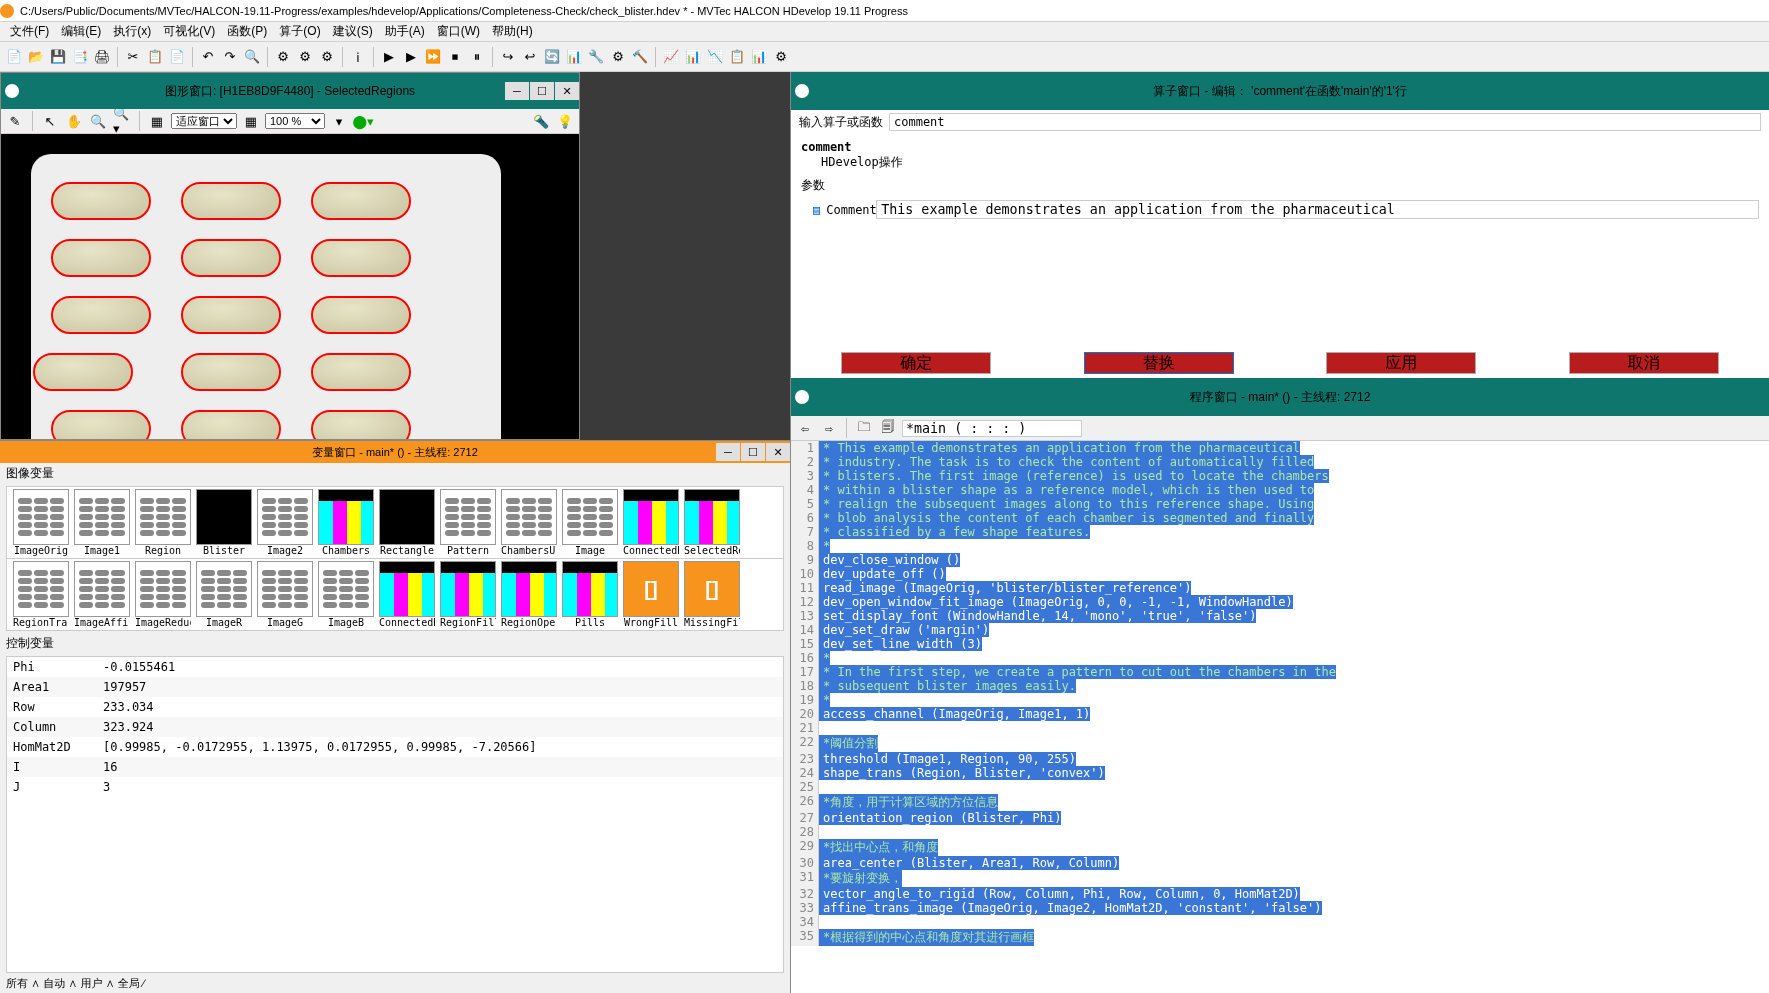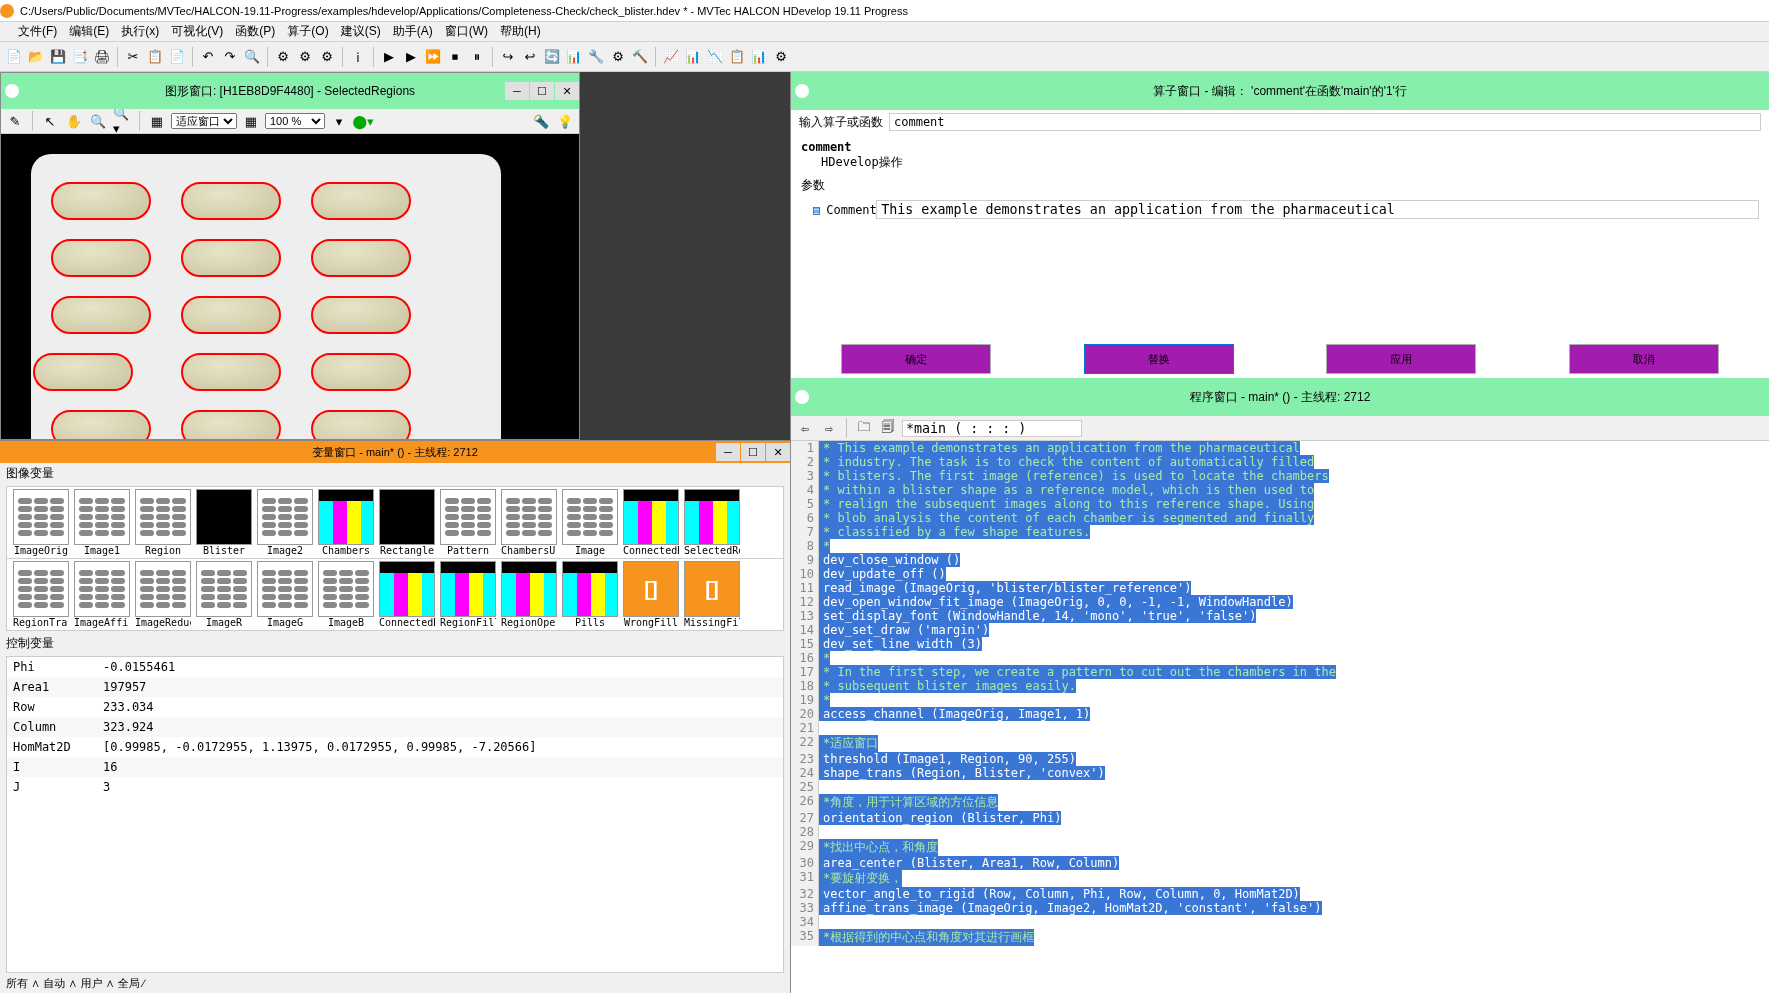--- a/index.html
+++ b/index.html
@@ -1,27 +1,27 @@
 <!DOCTYPE html>
 <html><head>
 <meta charset="utf-8">
 <style>
 * { margin:0; padding:0; box-sizing:border-box; }
 body { font-family:"Microsoft YaHei","Segoe UI",sans-serif; font-size:11px; background:#f0f0f0; width:1769px; height:993px; overflow:hidden; }
 .titlebar { height:22px; background:#fff; display:flex; align-items:center; padding:0 0; border-bottom:1px solid #d0d0d0; }
 .titlebar .app-icon { width:14px; height:14px; border-radius:50%; background:#f7941e; margin-right:6px; }
-.menubar { height:20px; background:#f0f0f0; display:flex; align-items:center; padding:0 12px; border-bottom:1px solid #d0d0d0; font-size:12px; }
+.menubar { height:20px; background:#f0f0f0; display:flex; align-items:center; padding:0 4px; border-bottom:1px solid #d0d0d0; font-size:12px; }
 .menubar span { margin:0 6px; cursor:default; }
 .toolbar { height:30px; background:#f0f0f0; display:flex; align-items:center; padding:0 4px; border-bottom:1px solid #d0d0d0; gap:2px; }
 .tbicon { width:20px; height:20px; display:flex; align-items:center; justify-content:center; font-size:13px; cursor:pointer; border:1px solid transparent; }
 .tbsep { width:1px; height:20px; background:#c0c0c0; margin:0 3px; }
 .main { display:flex; height:921px; }
 .leftcol { width:790px; display:flex; flex-direction:column; }
 .rightcol { flex:1; display:flex; flex-direction:column; border-left:1px solid #888; }
-.panel-title { height:38px; background:#86efac; color:#000; display:flex; align-items:center; justify-content:center; font-size:12px; position:relative; }
+.panel-title { height:38px; background:#0f766e; color:#000; display:flex; align-items:center; justify-content:center; font-size:12px; position:relative; }
 .panel-title .picon { position:absolute; left:4px; width:14px; height:14px; border-radius:50%; background:#fff; }
 .panel-title .wbtns { position:absolute; right:0; display:flex; }
 .wbtn { width:24px; height:18px; display:flex; align-items:center; justify-content:center; background:#e0e0e0; margin-left:1px; font-size:11px; cursor:pointer; }
 .gfxtoolbar { height:26px; background:#f0f0f0; display:flex; align-items:center; padding:0 4px; border-bottom:1px solid #d4d0c8; gap:4px; }
 .gfxtoolbar select { font-size:11px; height:16px; }
 .gfxview { height:320px; background:#000; position:relative; overflow:hidden; }
 .blister-img { position:absolute; left:30px; top:20px; width:470px; height:310px; background:#eee; border-radius:20px 20px 0 0; }
 .pill { position:absolute; width:100px; height:38px; border:2.5px solid #f00; border-radius:19px; background:radial-gradient(ellipse at 40% 30%,#e8e4c8,#c8c4a0); }
 .darkfill { flex:1; background:#3a3a3a; }
 .varpanel { display:flex; flex-direction:column; border-top:1px solid #888; flex:1; }
@@ -38,21 +38,21 @@
 .ctrlvars { flex:1; overflow:auto; background:#fff; border:1px solid #ccc; margin:2px 6px; }
 .ctrlrow { display:flex; padding:3px 6px; font-family:Consolas,monospace; font-size:12px; }
 .ctrlrow:nth-child(even){ background:#f7f7f7; }
 .ctrlname { width:90px; }
 .bottomtabs { height:18px; font-size:11px; padding:1px 6px; }
 .oppanel { height:268px; display:flex; flex-direction:column; background:#fff; }
 .oprow { display:flex; align-items:flex-end; padding:3px 8px; font-family:Consolas,monospace; font-size:12px; }
 .oprow input { flex:1; border:1px solid #ccc; padding:1px 4px; font-family:Consolas,monospace; font-size:12px; margin-left:6px; }
 .opbody { padding:6px 10px; font-family:Consolas,monospace; font-size:12px; flex:1; }
 .opbtns { display:flex; gap:8px; padding:4px 8px; justify-content:space-around; }
-.opbtn { width:150px; height:30px; border:1px solid #adadad; background:#a21caf; font-size:11px; cursor:pointer; }
+.opbtn { width:150px; height:22px; border:1px solid #adadad; background:#b91c1c; font-size:16px; cursor:pointer; }
 .opbtn.primary { border:1px solid #0078d7; }
 .progpanel { flex:1; display:flex; flex-direction:column; }
 .progtoolbar { height:24px; background:#f0f0f0; display:flex; align-items:center; padding:0 4px; gap:4px; font-family:Consolas,monospace; font-size:12px; }
 .progtoolbar input { width:180px; border:1px solid #ccc; font-family:Consolas,monospace; padding:0 3px; }
 .codearea { flex:1; overflow:auto; background:#fff; border-top:1px solid #ccc; font-family:Consolas,monospace; font-size:12px; }
 .codeline { display:flex; }
 .lineno { width:28px; text-align:right; padding-right:4px; color:#888; background:#f0f0f0; border-right:1px solid #ccc; user-select:none; flex-shrink:0; }
 .linetxt { padding-left:4px; white-space:pre; }
 .linetxt.hl { background:#3a76d6; color:#fff; }
 .linetxt.comment.hl { background:#3a76d6; color:#a8e8a8; }
@@ -678,21 +678,21 @@
           <div class="codeline">
             <div class="lineno">20</div>
             <div class="linetxt hl">access_channel (ImageOrig, Image1, 1)</div>
           </div>
           <div class="codeline">
             <div class="lineno">21</div>
             <div class="linetxt"></div>
           </div>
           <div class="codeline">
             <div class="lineno">22</div>
-            <div class="linetxt comment hl">*适应窗口</div>
+            <div class="linetxt comment hl">*阈值分割</div>
           </div>
           <div class="codeline">
             <div class="lineno">23</div>
             <div class="linetxt hl">threshold (Image1, Region, 90, 255)</div>
           </div>
           <div class="codeline">
             <div class="lineno">24</div>
             <div class="linetxt hl">shape_trans (Region, Blister, 'convex')</div>
           </div>
           <div class="codeline">

